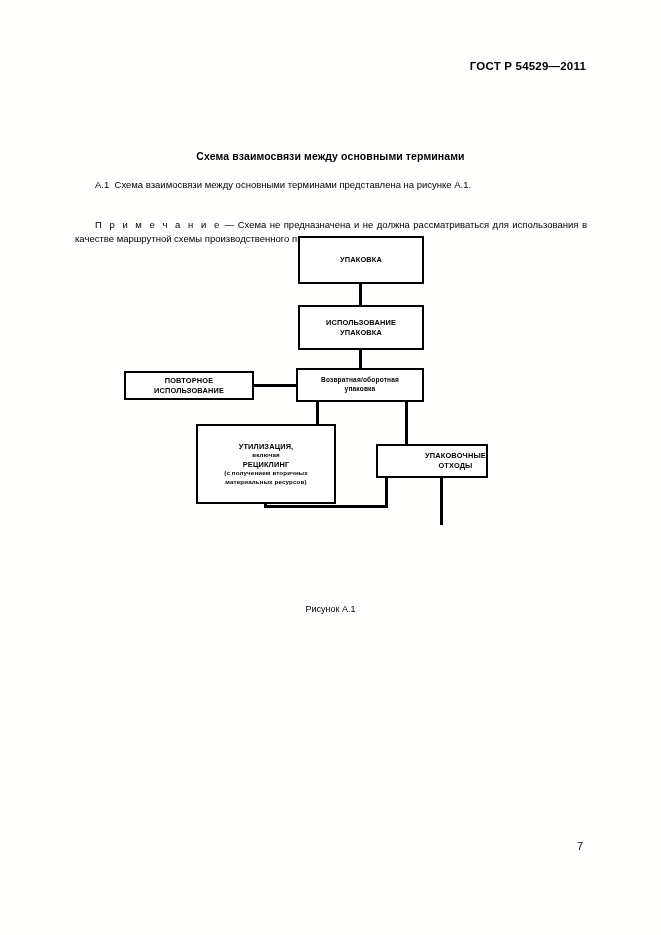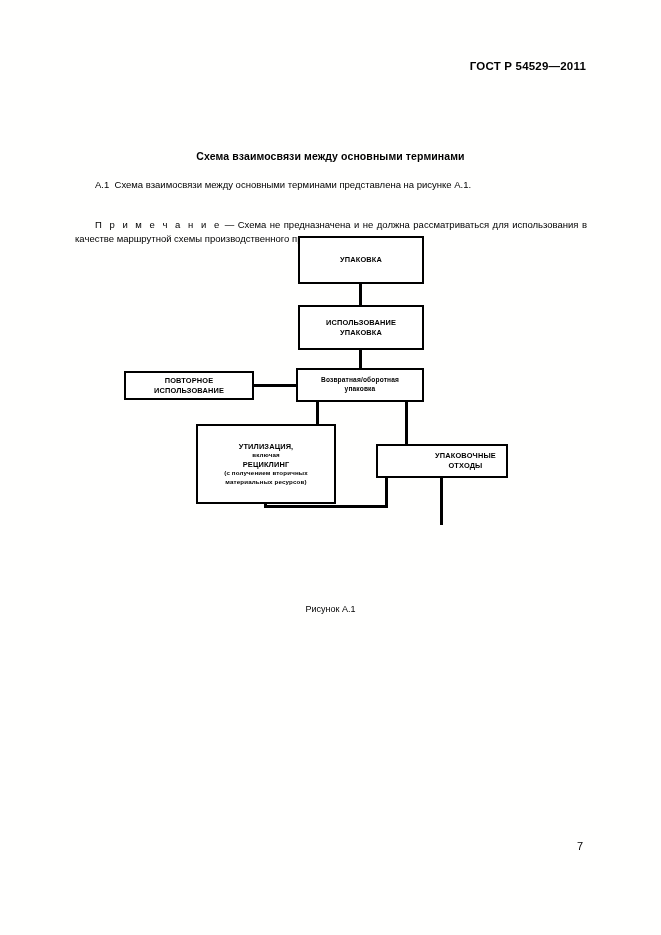--- a/index.html
+++ b/index.html
@@ -110,21 +110,21 @@
     font-weight: bold;
     line-height: 8.8px;
   }
 
   
   #box-packaging      { left: 298px; top: 236px; width: 126px; height: 48px; }
   #box-used           { left: 298px; top: 305px; width: 126px; height: 45px; }
   #box-returnable     { left: 296px; top: 368px; width: 128px; height: 34px; }
   #box-reuse          { left: 124px; top: 371px; width: 130px; height: 29px; }
   #box-utilization    { left: 196px; top: 424px; width: 140px; height: 80px; }
-  #box-pack-waste     { left: 376px; top: 444px; width: 132px; height: 34px; padding-left: 47px; }
+  #box-pack-waste     { left: 376px; top: 444px; width: 112px; height: 34px; padding-left: 47px; }
   #box-disposal       { left: 376px; top: 525px; width: 130px; height: 44px; }
 
   .conn {
     position: absolute;
     background: #000;
     z-index: 1;
   }
 
   .fig-caption {
     position: absolute;

